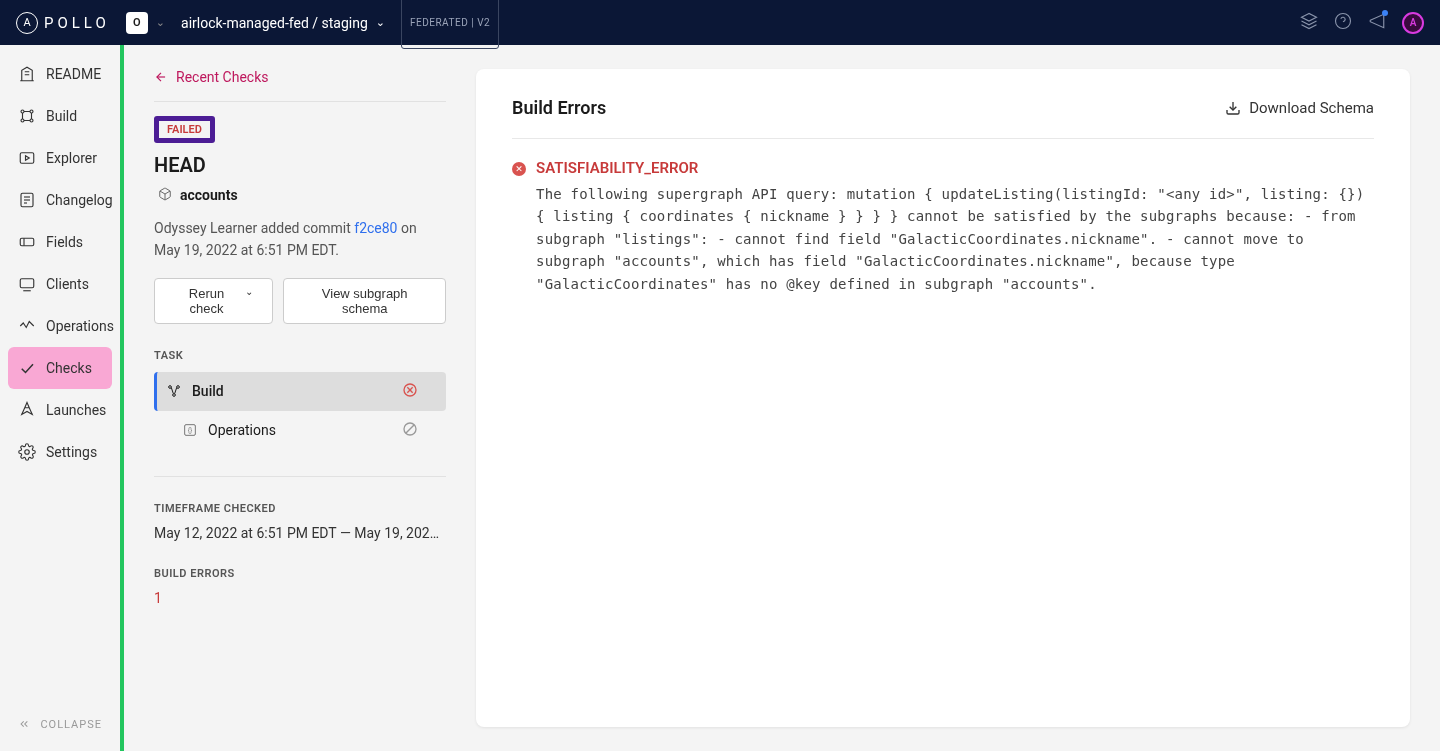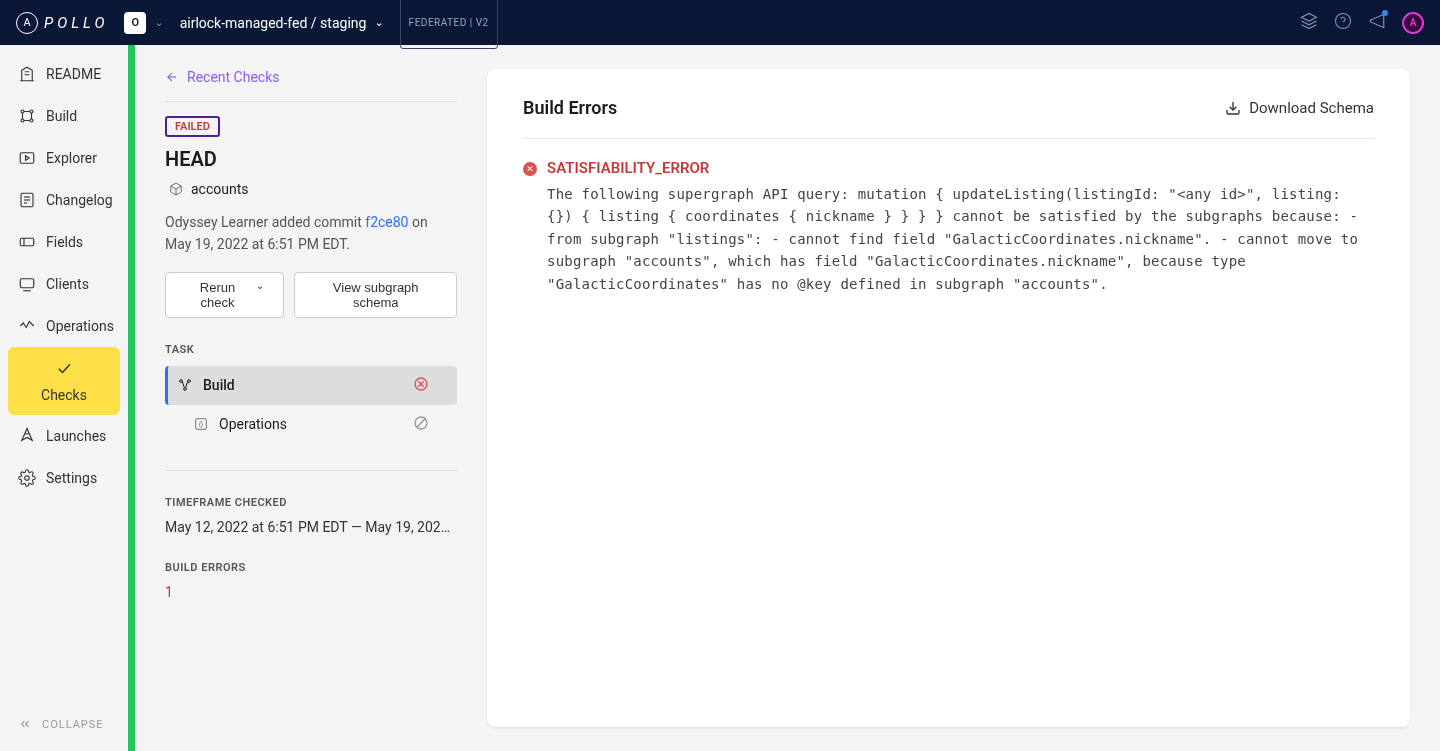--- a/index.html
+++ b/index.html
@@ -1,44 +1,44 @@
 <!DOCTYPE html>
 <html><head>
 <meta charset="utf-8">
 <style>
 * { box-sizing: border-box; margin: 0; padding: 0; }
 body { font-family: -apple-system, BlinkMacSystemFont, "Segoe UI", Roboto, sans-serif; font-size: 14px; color: #1b1b1b; background: #f4f4f4; }
 
 .header { background: #0b1736; height: 45px; display: flex; align-items: center; padding: 0 16px; gap: 16px; }
-.logo-text { color: white; font-size: 15px; letter-spacing: 4px; font-weight: 400; font-style: italic; }
+.logo-text { color: white; font-size: 15px; letter-spacing: 4px; font-weight: 400; }
 .logo-wrap { display: flex; align-items: center; gap: 6px; }
 .logo-circle { width: 22px; height: 22px; border: 1.5px solid white; border-radius: 50%; display: flex; align-items: center; justify-content: center; color: white; font-size: 11px; }
 .org-badge { background: white; color: #1b1b1b; font-weight: 600; font-size: 11px; width: 22px; height: 22px; border-radius: 4px; display: flex; align-items: center; justify-content: center; }
 .org-chevron { color: #8a8a8a; font-size: 11px; margin-left: 4px; }
 .graph-name { color: white; font-size: 14px; cursor: pointer; display: flex; align-items: center; gap: 8px; }
 .fed-badge { border: 1px solid #3a4560; color: #9aa3b8; font-size: 10px; padding: 20px 8px; border-radius: 3px; letter-spacing: 0.5px; }
 .header-right { margin-left: auto; display: flex; align-items: center; gap: 16px; }
 .header-icon { color: #8a94ab; cursor: pointer; position: relative; }
 .avatar { width: 22px; height: 22px; border-radius: 50%; border: 2px solid #d93be0; display: flex; align-items: center; justify-content: center; background: #3a0a3e; font-size: 10px; font-weight: 600; }
 
 .app-body { display: flex; height: calc(100vh - 45px); }
-.sidebar { width: 135px; background: #f4f4f4; border-right: 7px solid #22c55e; display: flex; flex-direction: column; padding: 8px; }
+.sidebar { width: 124px; background: #f4f4f4; border-right: 4px solid #22c55e; display: flex; flex-direction: column; padding: 8px; }
 .sidebar-item { display: flex; align-items: center; gap: 10px; padding: 12px 10px; border-radius: 6px; cursor: pointer; color: #333; font-size: 14px; }
-.sidebar-item.active { background: #fde047; flex-direction: column; }
+.sidebar-item.active { background: #f9a8d4; }
 .sidebar-item svg, .sidebar-icon { width: 18px; height: 18px; flex-shrink: 0; }
 .sidebar-footer { margin-top: auto; padding: 12px 10px; display: flex; align-items: center; gap: 10px; color: #999; font-size: 11px; letter-spacing: 1px; cursor: pointer; }
 
 .content { flex: 1; display: flex; gap: 30px; padding: 24px 30px; overflow: auto; }
 .left-panel { width: 292px; flex-shrink: 0; }
-.back-link { display: inline-flex; align-items: center; gap: 8px; color: #8b5cf6; font-size: 14px; cursor: pointer; margin-bottom: 16px; justify-content: flex-end; }
+.back-link { display: inline-flex; align-items: center; gap: 8px; color: #be185d; font-size: 14px; cursor: pointer; margin-bottom: 16px; justify-content: flex-end; }
 .divider { border-top: 1px solid #e1e1e1; margin-bottom: 14px; }
 
-.status-chip { display: inline-block; border: 2px solid #4c1d95; color: #c73a3a; font-size: 11px; font-weight: 600; padding: 2px 8px; border-radius: 3px; margin-bottom: 10px; }
+.status-chip { display: inline-block; border: 5px solid #4c1d95; color: #c73a3a; font-size: 11px; font-weight: 600; padding: 2px 8px; border-radius: 3px; margin-bottom: 10px; }
 .title { font-size: 20px; font-weight: 600; margin-bottom: 10px; }
-.subgraph-line { display: flex; align-items: center; gap: 8px; margin-bottom: 14px; margin-left: 4px; }
+.subgraph-line { display: flex; gap: 8px; margin-bottom: 14px; margin-left: 4px; font-weight: bold; }
 .cube-icon { color: #555; }
 .commit-text { color: #555; line-height: 1.6; font-size: 14px; margin-bottom: 16px; }
 .commit-hash { color: #2f6fed; }
 .btn-row { display: flex; gap: 10px; margin-bottom: 20px; }
 .btn { border: 1px solid #ccc; background: white; padding: 7px 19px; border-radius: 4px; font-size: 13px; cursor: pointer; display: inline-flex; gap: 6px; color: #333; }
 
 .section-label { font-size: 11px; font-weight: 600; color: #555; letter-spacing: 0.5px; margin-bottom: 10px; margin-top: 25px; }
 .task-item { display: flex; align-items: center; gap: 10px; padding: 10px 28px; border-radius: 4px; cursor: pointer; font-size: 14px; }
 .task-item.active { background: #dddddd; border-left: 3px solid #2f6fed; padding-left: 9px; font-weight: 500; }
 .task-status { margin-left: auto; }

